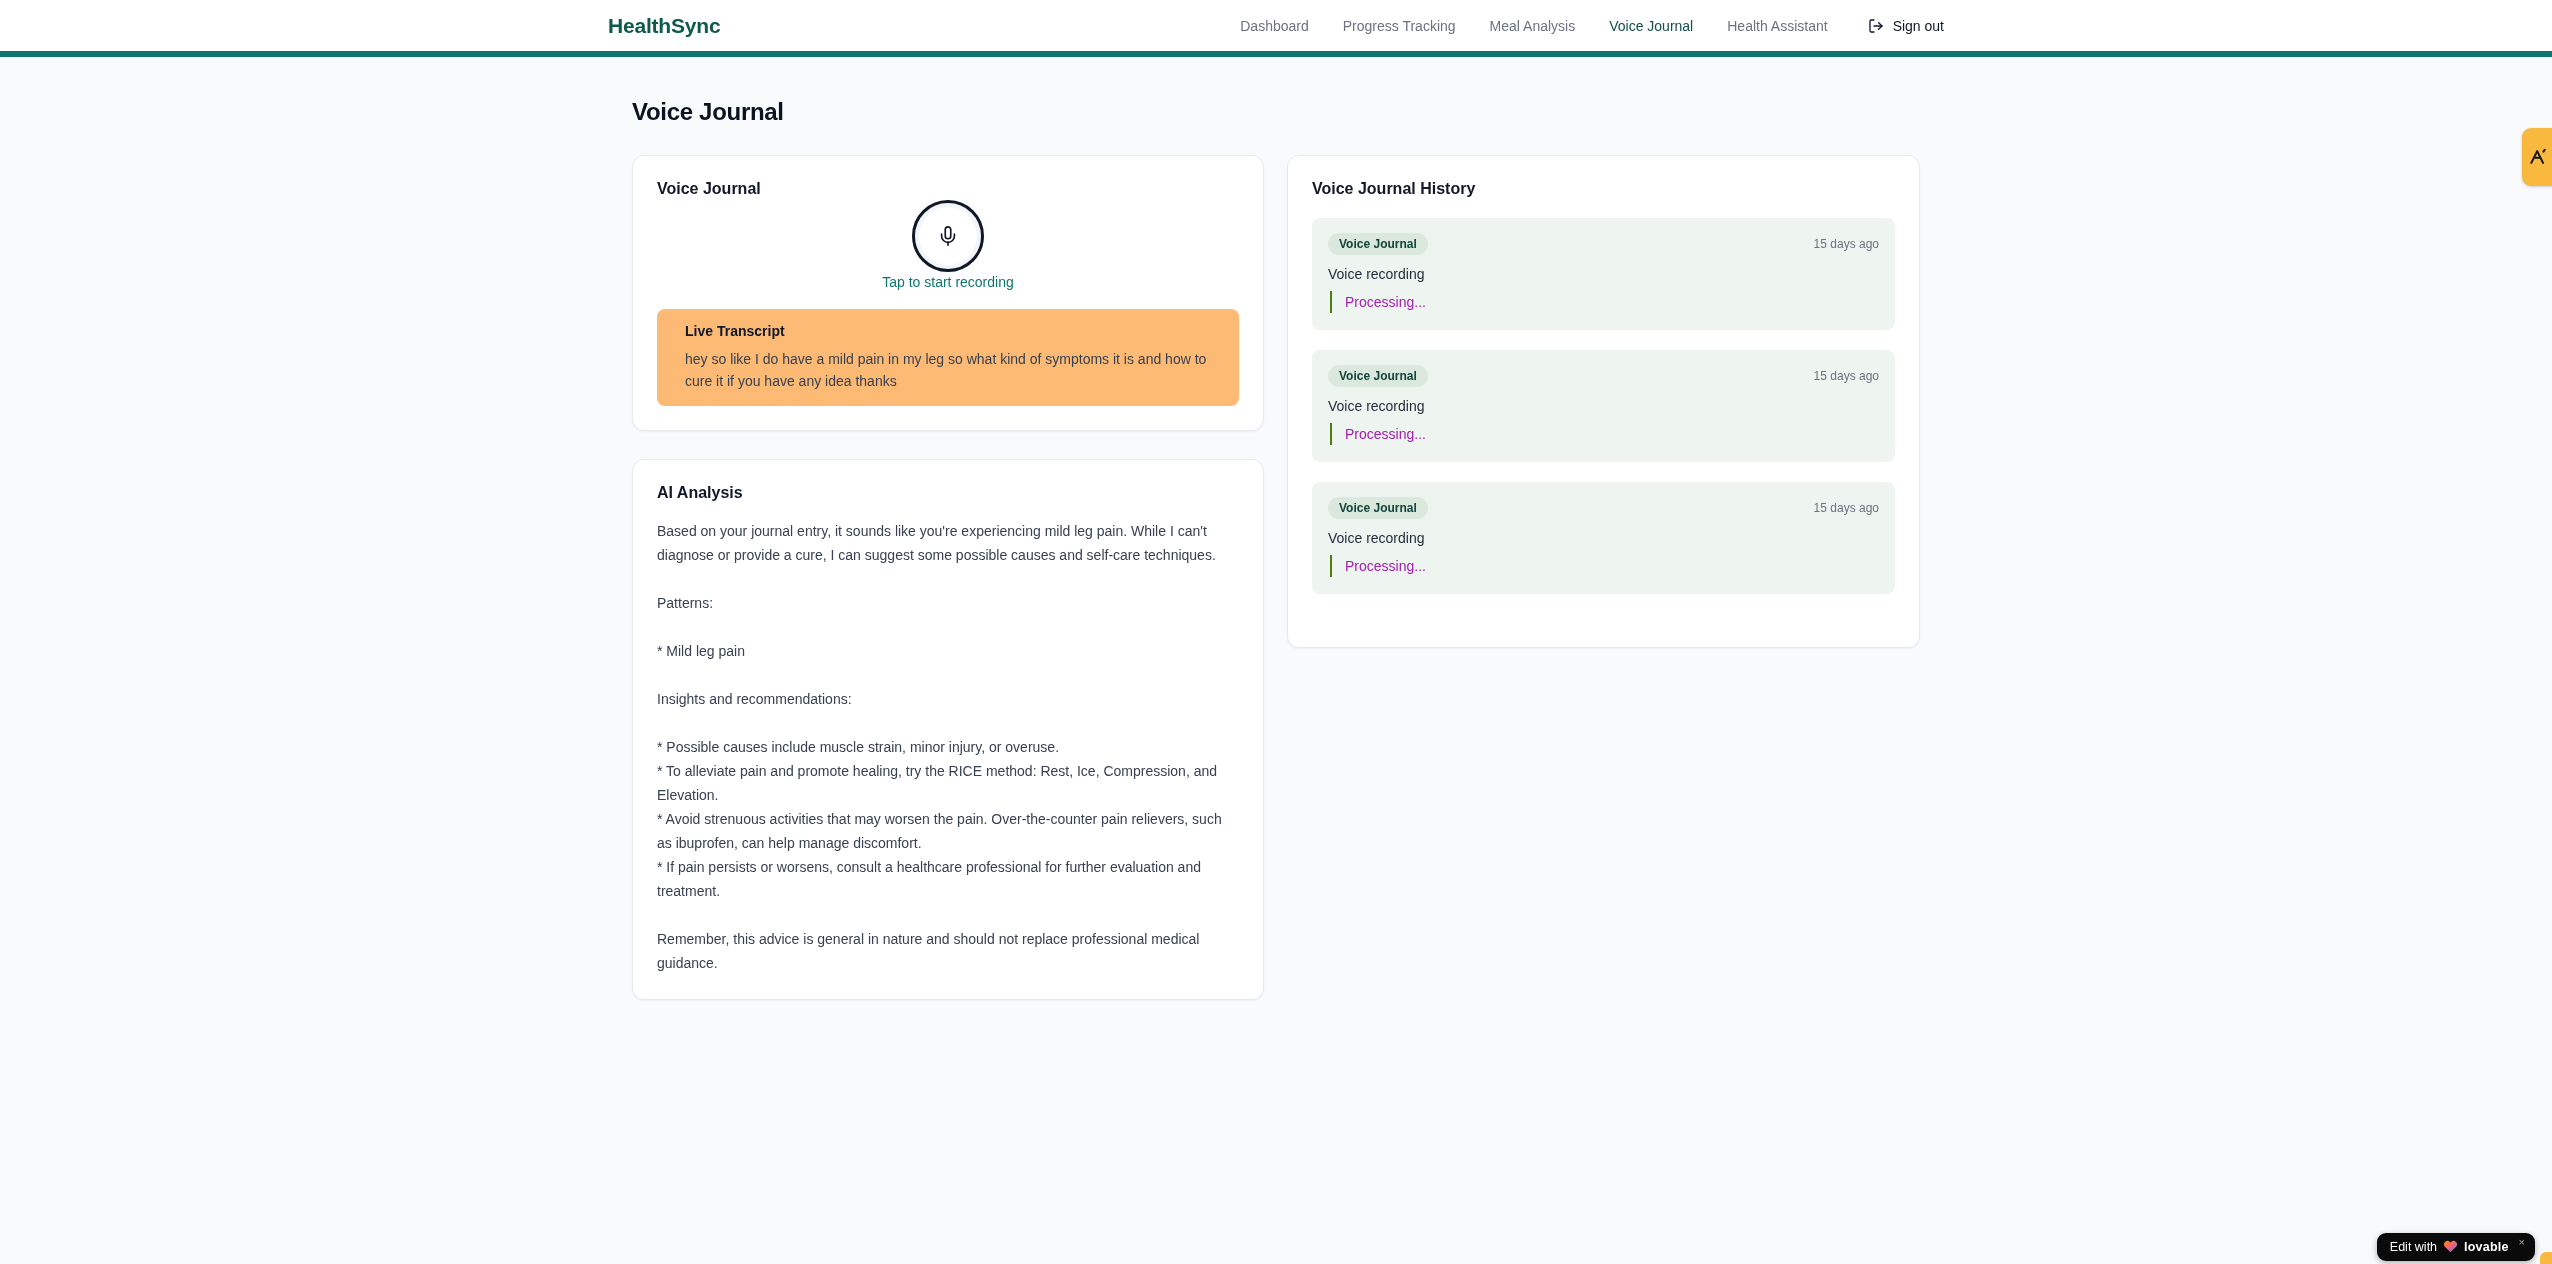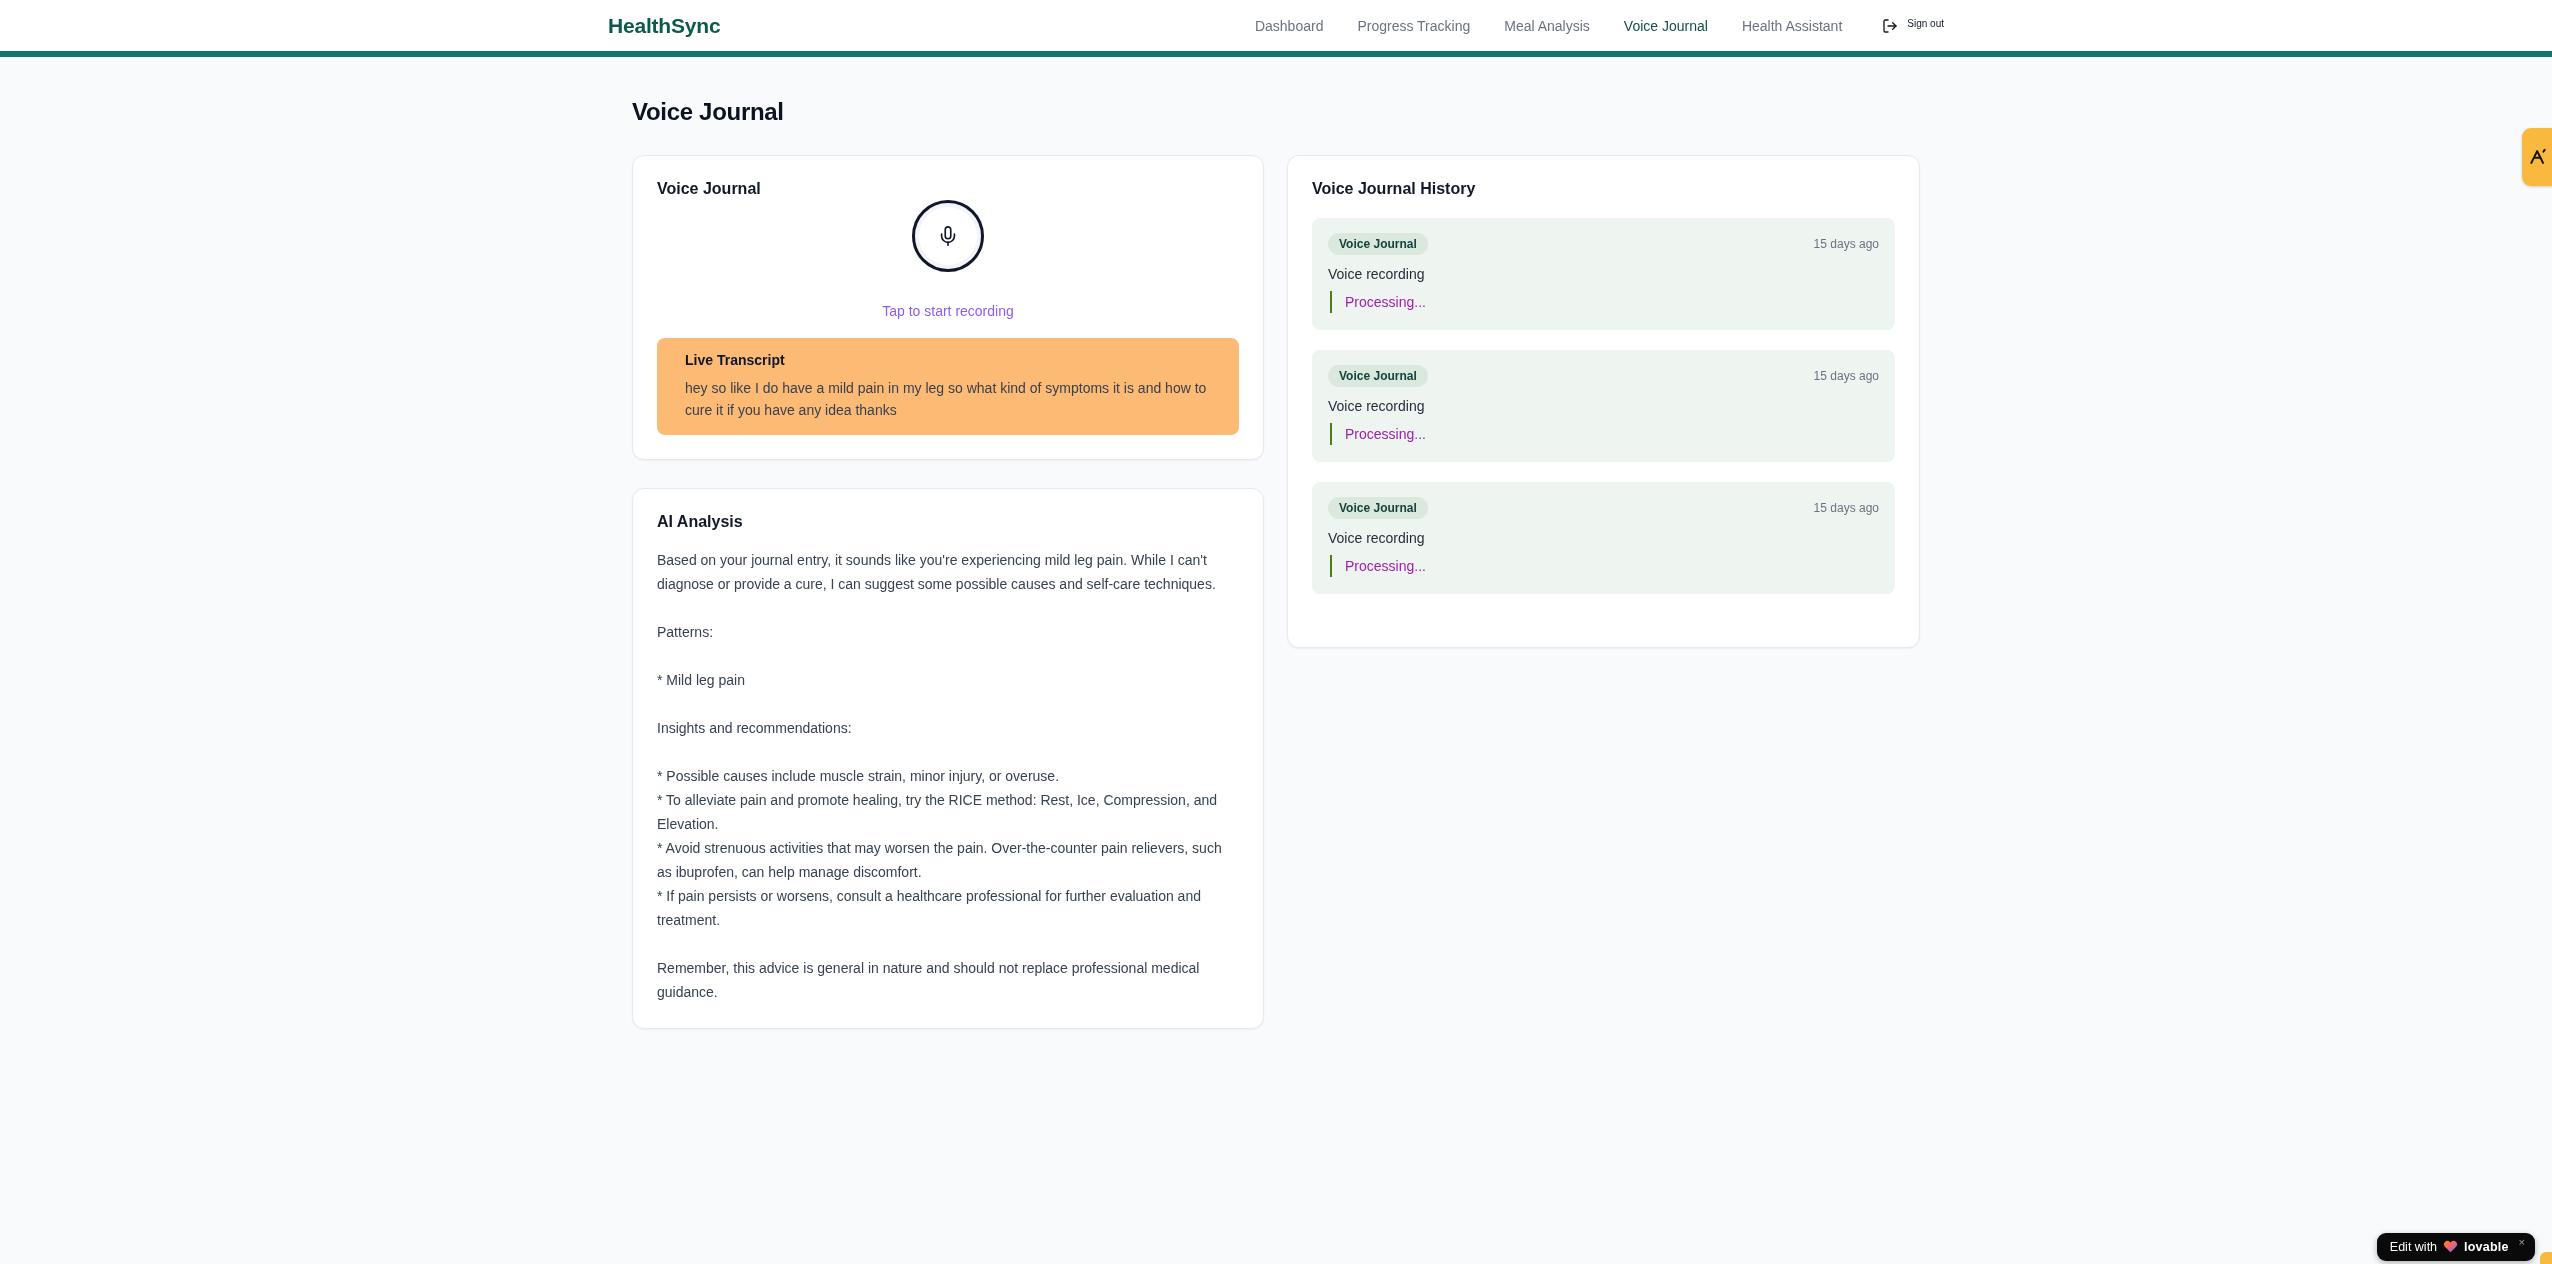--- a/index.html
+++ b/index.html
@@ -36,23 +36,23 @@
   }
   .nav { display: flex; align-items: center; gap: 34px; }
   .nav-item {
     font-size: 14px;
     color: #6b7280;
     cursor: pointer;
     text-decoration: none;
   }
   .nav-item.active { color: #134e4a; font-weight: 500; }
   .signout {
-    display: flex; align-items: flex-start; gap: 9px;
+    display: flex; align-items: flex-end; gap: 9px;
     margin-left: 6px;
-    font-size: 10px; font-weight: 500; color: #111827;
+    font-size: 14px; font-weight: 500; color: #111827;
     background: none; border: none; cursor: pointer;
     font-family: inherit;
   }
   .signout svg { width: 16px; height: 16px; stroke: #111827; }
 
   
   .main { width: 1288px; margin: 0 auto; }
   .page-title {
     margin-top: 41px;
     font-size: 24px;
@@ -78,21 +78,21 @@
   .mic-button {
     width: 72px; height: 72px;
     border-radius: 50%;
     background: #ffffff;
     border: 3px solid #101828;
     box-shadow: inset 0 0 0 4px #f1f5f9;
     display: flex; align-items: center; justify-content: center;
     cursor: pointer;
   }
   .mic-button svg { width: 22px; height: 22px; stroke: #101828; }
-  .tap-hint { margin-top: 31px; font-size: 14px; color: #8b5cf6; }
+  .tap-hint { margin-top: 2px; font-size: 14px; color: #0f766e; }
   .transcript {
     margin-top: 19px;
     background: #fdba74;
     border-radius: 8px;
     padding: 14px 28px;
   }
   .transcript-title { font-size: 14px; font-weight: 700; color: #0f172a; }
   .transcript-text {
     margin-top: 9px;
     font-size: 14px; line-height: 22px;

